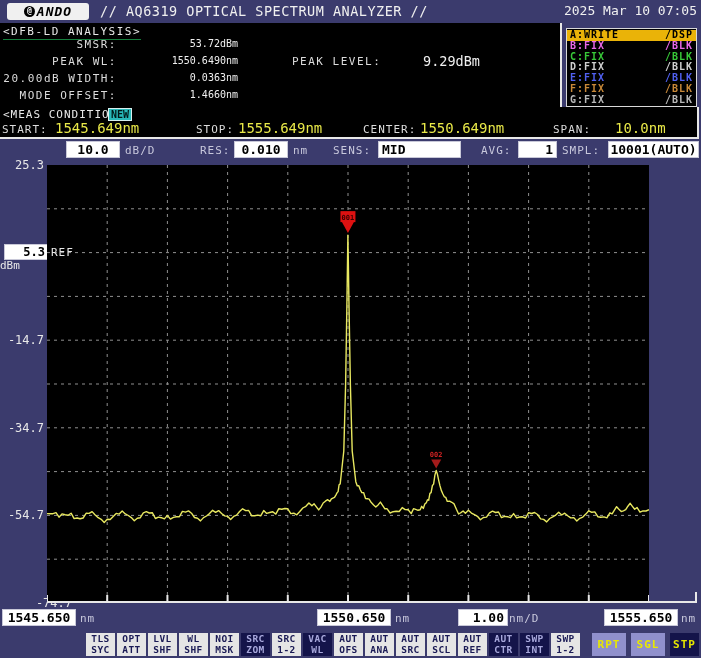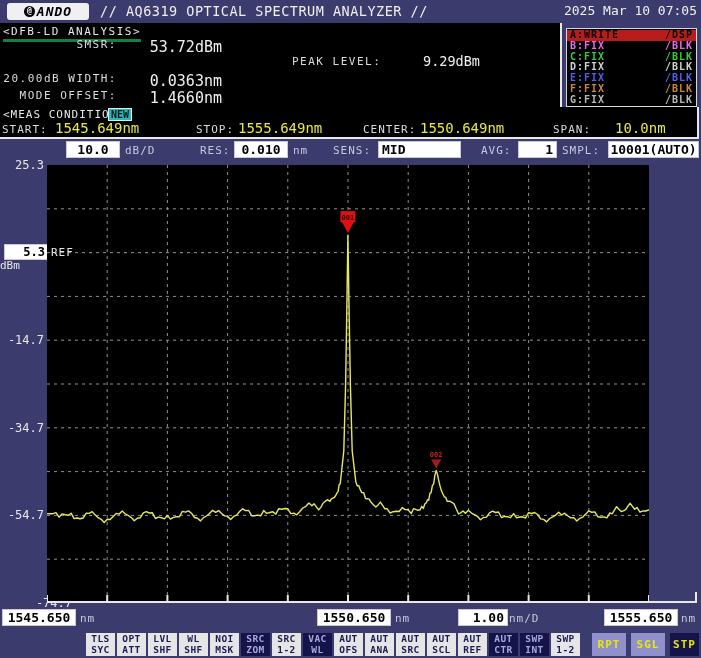--- a/index.html
+++ b/index.html
@@ -14,24 +14,24 @@
   .logo-box{left:7px;top:3px;width:82px;height:17px;background:#f0f0f0;border-radius:3px;
     display:flex;align-items:center;justify-content:center;gap:2px;}
   .logo-at{display:inline-block;width:11px;height:11px;border-radius:50%;background:#000;color:#fff;
     font-size:8px;line-height:11px;text-align:center;font-weight:bold;}
   .logo-text{color:#000;font-weight:bold;font-style:italic;font-size:13px;letter-spacing:1px;}
   .hdr-title{left:100px;top:3px;font-size:13.5px;letter-spacing:0.5px;color:#f0f0f0;white-space:nowrap;}
   .hdr-date{right:4px;top:3px;font-size:13px;color:#f0f0f0;white-space:nowrap;}
   
   .analysis{left:0;top:23px;width:560px;height:84px;background:#000;border-right:2px solid #e8e8e8;}
   .an-heading{position:absolute;left:3px;top:2px;font-size:11px;letter-spacing:1.5px;
-    border-bottom:3px solid #15803d;padding-bottom:1px;color:#e8e8e8;white-space:nowrap;}
+    border-bottom:1px solid #15803d;padding-bottom:1px;color:#e8e8e8;white-space:nowrap;}
   .an-row{position:absolute;height:16px;white-space:nowrap;}
   .an-label{position:absolute;right:calc(100% - 117px);font-size:11px;letter-spacing:1.5px;color:#dcdcdc;}
-  .an-value{position:absolute;left:0;width:222px;text-align:right;font-size:15px;color:#f0f0f0;}
+  .an-value{position:absolute;left:0;width:222px;text-align:right;font-size:10px;color:#f0f0f0;padding-left:16px;}
   .pk-label{left:292px;top:32px;font-size:11px;letter-spacing:1.5px;color:#dcdcdc;}
   .pk-value{left:300px;top:30px;width:180px;text-align:right;font-size:13.5px;color:#f0f0f0;}
   
   .trace-panel{left:566px;top:28px;width:131px;height:79px;background:#000;border:1px solid #d8d8d8;
     display:flex;flex-direction:column;justify-content:space-between;padding:1px 0;box-sizing:border-box;}
   .trace-row{display:flex;justify-content:space-between;padding:0 3px;font-size:10px;font-weight:bold;
     letter-spacing:1px;line-height:10.5px;}
   
   .meas{left:0;top:107px;width:697px;height:30px;background:#000;
     border-right:2px solid #e8e8e8;border-bottom:2px solid #e8e8e8;}
@@ -78,34 +78,38 @@
   </div>
   <div class="abs hdr-title">// AQ6319 OPTICAL SPECTRUM ANALYZER //</div>
   <div class="abs hdr-date">2025 Mar 10 07:05</div>
 
   <div class="abs analysis">
     <div class="an-heading">&lt;DFB-LD ANALYSIS&gt;</div>
     <div class="an-row" style="top:15px;width:560px;">
       <span class="an-label">SMSR:</span>
       <span class="an-value">53.72dBm</span>
     </div>
+    <div class="an-row" style="top:32px;width:560px;">
+      <span class="an-label">PEAK WL:</span>
+      <span class="an-value">1550.6490nm</span>
+    </div>
     <div class="an-row" style="top:49px;width:560px;">
       <span class="an-label">20.00dB WIDTH:</span>
       <span class="an-value">0.0363nm</span>
     </div>
     <div class="an-row" style="top:66px;width:560px;">
       <span class="an-label">MODE OFFSET:</span>
       <span class="an-value">1.4660nm</span>
     </div>
     <div class="abs pk-label">PEAK LEVEL:</div>
     <div class="abs pk-value">9.29dBm</div>
   </div>
 
   <div class="abs trace-panel" id="trace-panel">
-      <div class="trace-row" style="background: #b91c1c; color: rgb(0, 0, 0);">
+      <div class="trace-row" style="background: #eab308; color: rgb(0, 0, 0);">
         <span>A:WRITE</span>
         <span>/DSP</span>
       </div>
       <div class="trace-row" style="color: rgb(232, 104, 232);">
         <span>B:FIX</span>
         <span>/BLK</span>
       </div>
       <div class="trace-row" style="color: rgb(56, 200, 56);">
         <span>C:FIX</span>
         <span>/BLK</span>

